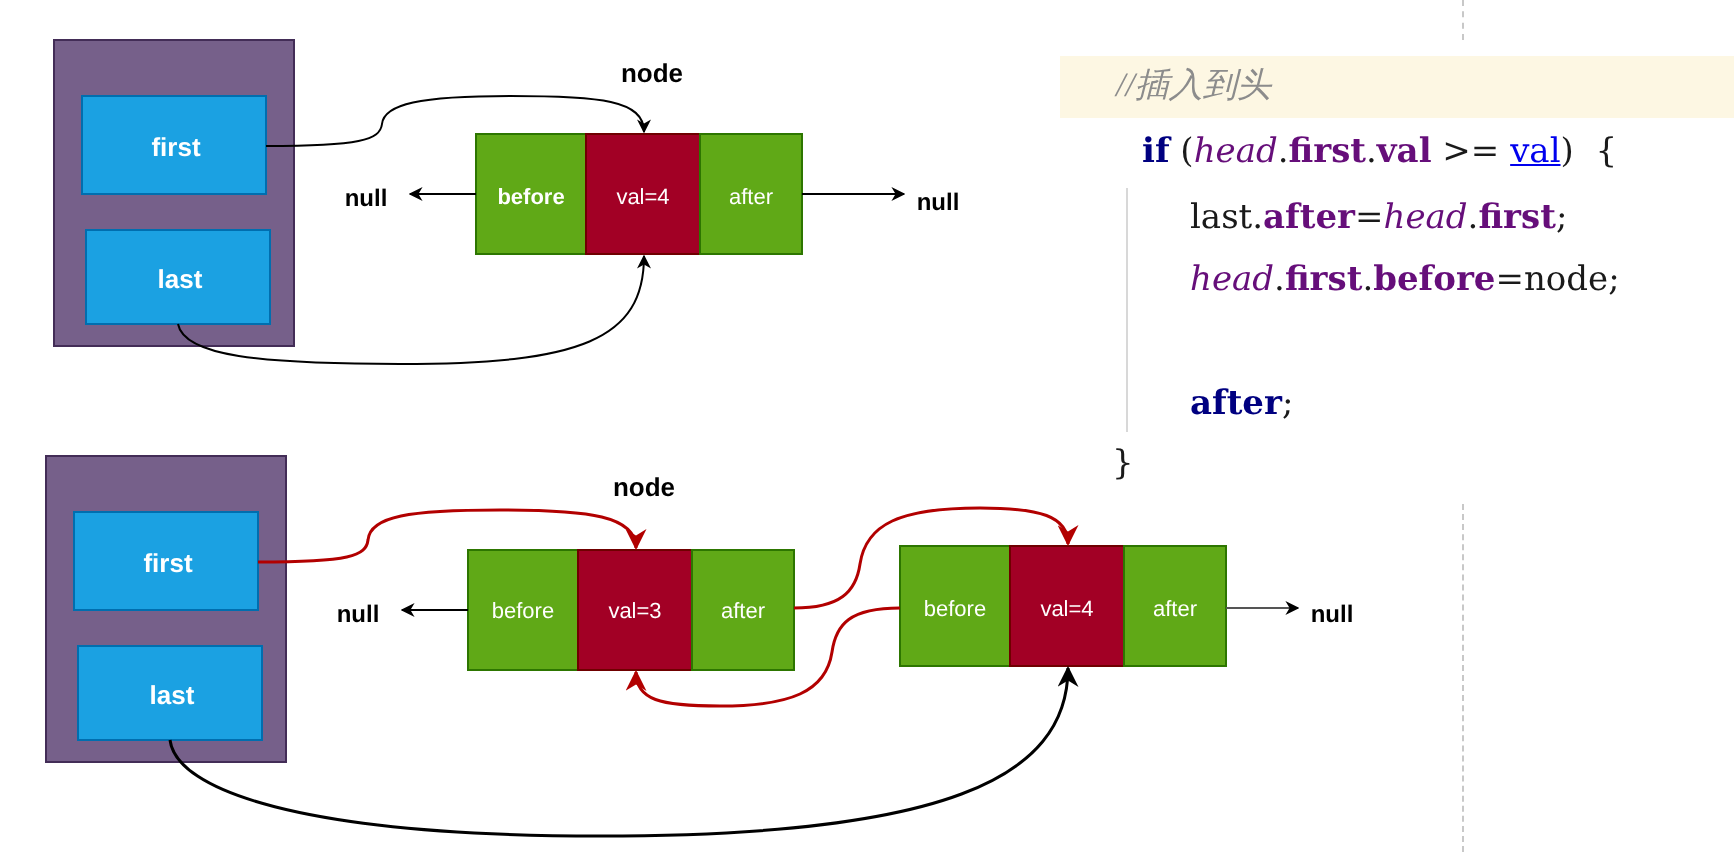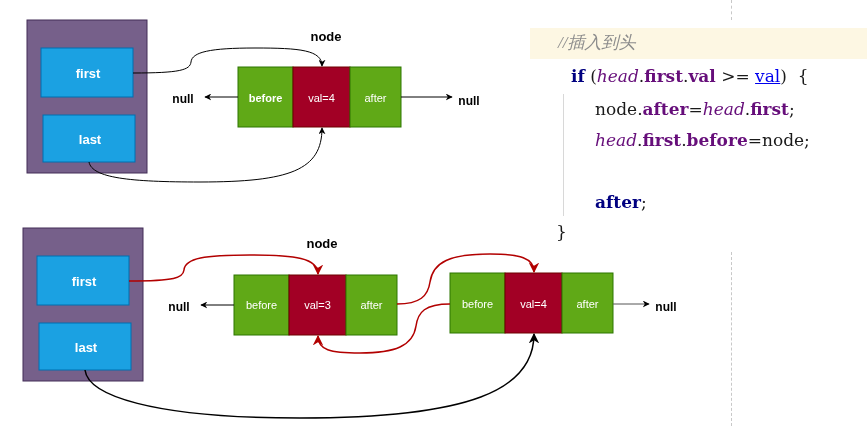--- a/index.html
+++ b/index.html
@@ -106,17 +106,17 @@
   </g>
 </svg>
 
 <div class="code-panel">
   <div class="guide" style="top:0; height:20px;"></div>
   <div class="guide" style="top:252px; height:174px;"></div>
   <div class="comment-bar"></div>
   <div class="code-line comment" style="left:28px; top:31px;">//插入到头</div>
   <div class="indent-guide"></div>
   <div class="code-line" style="left:26px; top:66px;margin-left:15px;"><span class="kw">if</span><span class="plain"> (</span><span class="static">head</span><span class="plain">.</span><span class="field">first</span><span class="plain">.</span><span class="field">val</span><span class="plain"> &gt;= </span><span class="param">val</span><span class="plain">)  {</span></div>
-  <div class="code-line" style="left:65px; top:99px;"><span class="plain">node.</span><span class="field">after</span><span class="plain">=</span><span class="static">head</span><span class="plain">.</span><span class="field">first</span><span class="plain">;</span></div>
+  <div class="code-line" style="left:65px; top:99px;"><span class="plain">last.</span><span class="field">after</span><span class="plain">=</span><span class="static">head</span><span class="plain">.</span><span class="field">first</span><span class="plain">;</span></div>
   <div class="code-line" style="left:65px; top:130px;"><span class="static">head</span><span class="plain">.</span><span class="field">first</span><span class="plain">.</span><span class="field">before</span><span class="plain">=node;</span></div>
   <div class="code-line" style="left:65px; top:192px;"><span class="kw">after</span><span class="plain">;</span></div>
   <div class="code-line" style="left:26px; top:222px;"><span class="plain">}</span></div>
 </div>
 
 </body></html>

